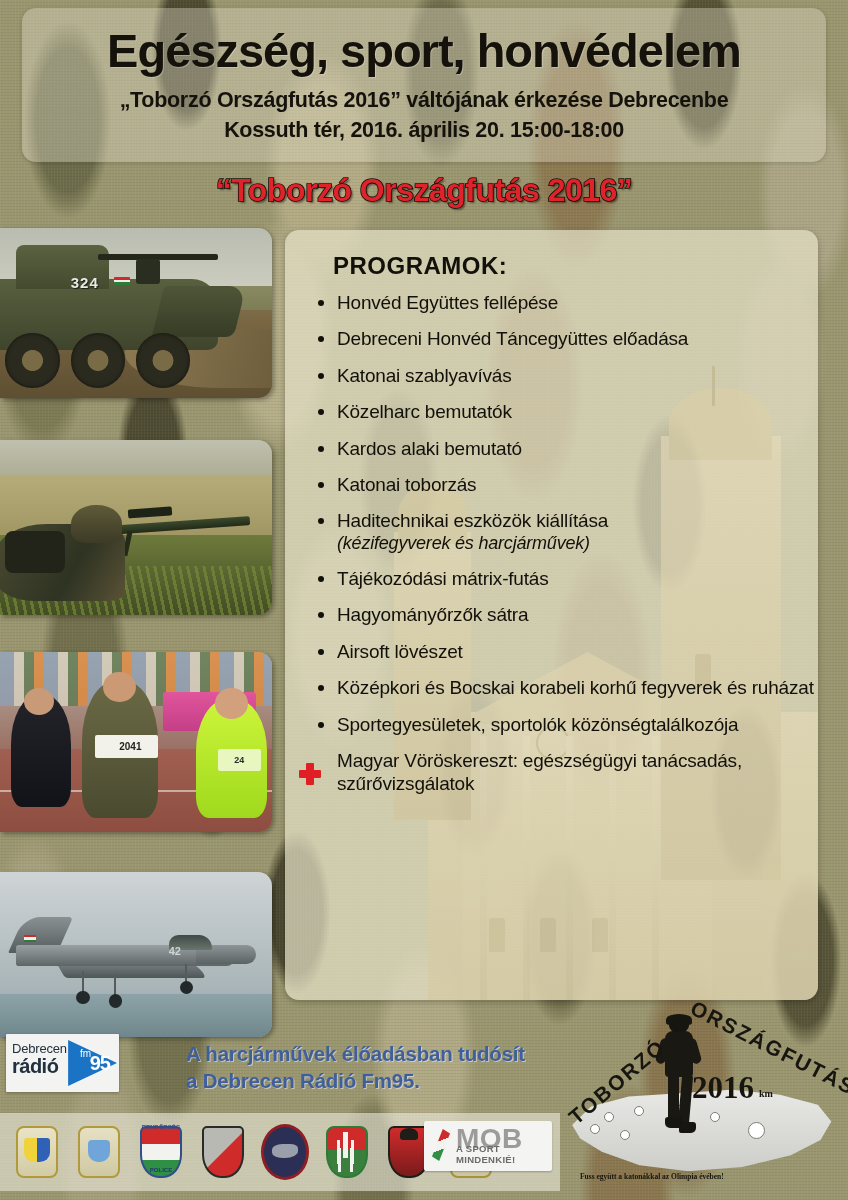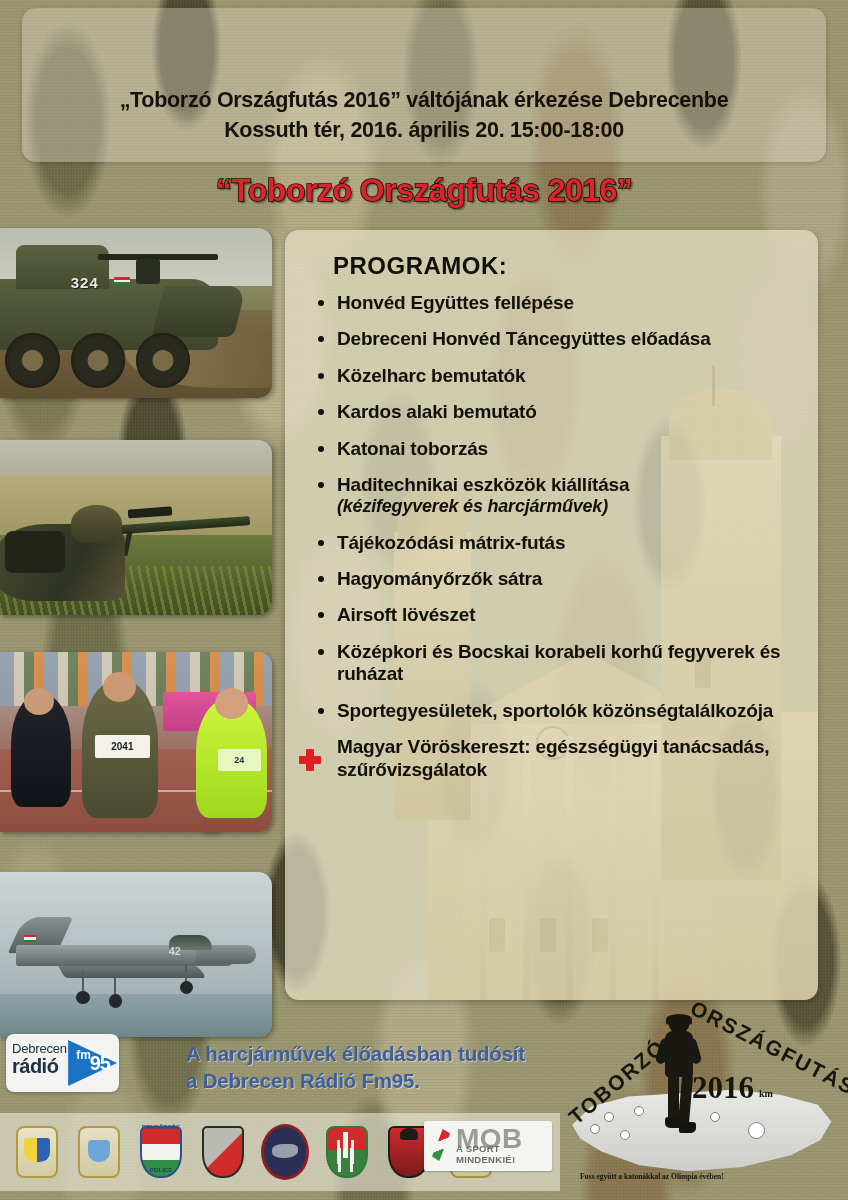--- a/index.html
+++ b/index.html
@@ -205,21 +205,21 @@
   .rn-p1    { left:4%;  top:24%; width:22%; height:62%; background:linear-gradient(#23242a,#121318); }
   .rn-p1h   { position:absolute; left:9%; top:20%; width:11%; height:15%;
               background:#c99a78; border-radius:50%; }
   .rn-p2    { left:30%; top:16%; width:28%; height:76%;
               background:linear-gradient(#6b6a46,#4a4a30); }
   .rn-p2h   { position:absolute; left:38%; top:11%; width:12%; height:17%;
               background:#cb9a74; border-radius:50%; }
   .rn-bib   { position:absolute; left:35%; top:46%; width:20%; height:13%;
               background:#f2f1ea; border-radius:2px;
               font:bold 10px "Liberation Sans",sans-serif; color:#222;
-              display:flex; align-items:center; justify-content:center; }
+              display:flex; align-items:center; justify-content:center;padding-left:8px; }
   .rn-p3    { right:2%; top:26%; width:26%; height:66%;
               background:linear-gradient(#cdf53a,#9fd91d); }
   .rn-p3h   { position:absolute; right:9%; top:20%; width:12%; height:17%;
               background:#d2a07c; border-radius:50%; }
   .rn-bib2  { position:absolute; right:4%; top:54%; width:16%; height:12%;
               background:#e8f7c0; border-radius:2px;
               font:bold 9px "Liberation Sans",sans-serif; color:#2a2a2a;
               display:flex; align-items:center; justify-content:center; }
   .rn-crowd { position:absolute; left:0; top:0; width:100%; height:30%;
               background:repeating-linear-gradient(90deg,#8ea0b4 0 14px,#d9d2c0 14px 24px,#5e7a4f 24px 34px,#e08a3c 34px 44px); opacity:.8; }
@@ -310,21 +310,21 @@
     position: absolute;
     left: 315px;
     top: 292px;
     width: 500px;
   }
   .prog-item {
     position: relative;
     padding-left: 22px;
     margin-bottom: 14px;
     font-size: 19px;
-    font-weight: bold;
+    font-weight: normal;
     line-height: 1.18;
     color: #12100a;
     letter-spacing: -0.2px;
   }
   .prog-item .dot {
     position: absolute;
     left: 3px;
     top: 8px;
     width: 6px;
     height: 6px;
@@ -355,21 +355,21 @@
   .prog-item.redcross .cross::after  { left: 0; top: 7px; width: 22px; height: 8px; }
 
   
   .radio-logo {
     position: absolute;
     left: 6px;
     top: 1034px;
     width: 113px;
     height: 58px;
     background: #f3f3f1;
-    border-radius: 8px;
+    border-radius: 1px;
     box-shadow: 0 1px 3px rgba(0,0,0,.3);
     overflow: hidden;
   }
   .radio-logo .rl-txt {
     position: absolute;
     left: 6px;
     top: 8px;
     color: #22313f;
     line-height: 1.05;
   }
@@ -382,22 +382,22 @@
     width: 52px;
     height: 52px;
     background: #1a73c4;
     clip-path: polygon(6% 6%, 100% 50%, 6% 94%);
   }
   .radio-logo .rl-fm {
     position: absolute;
     right: 28px;
     top: 14px;
     color: #fff;
-    font-size: 12px;
-    font-weight: bold;
+    font-size: 10px;
+    font-weight: normal;
   }
   .radio-logo .rl-95 {
     position: absolute;
     right: 9px;
     top: 18px;
     color: #fff;
     font-size: 20px;
     font-weight: bold;
     letter-spacing: -1px;
   }
@@ -569,20 +569,21 @@
 </style>
 </head>
 <body>
 
 <div id="poster">
 
   <div class="camo-base"></div>
   <div class="camo-noise"></div>
 
   <div class="header-panel"></div>
+  <div class="title-main">Egészség, sport, honvédelem</div>
   <div class="title-sub1">„Toborzó Országfutás 2016” váltójának érkezése Debrecenbe</div>
   <div class="title-sub2">Kossuth tér, 2016. április 20. 15:00-18:00</div>
   <div class="title-red">“Toborzó Országfutás 2016”</div>
 
   <div class="photo" id="photo-apc">
     <div class="inner">
       <div class="apc-sky"></div>
         <div class="apc-far"></div>
         <div class="apc-gnd"></div>
       <div class="apc-trail"></div>
@@ -682,20 +683,24 @@
     <div class="prog-item">
       <span class="dot"></span>
       <span>Honvéd Együttes fellépése</span>
     </div>
     <div class="prog-item">
       <span class="dot"></span>
       <span>Debreceni Honvéd Táncegyüttes előadása</span>
     </div>
     <div class="prog-item">
       <span class="dot"></span>
+      <span>Katonai szablyavívás</span>
+    </div>
+    <div class="prog-item">
+      <span class="dot"></span>
       <span>Közelharc bemutatók</span>
     </div>
     <div class="prog-item">
       <span class="dot"></span>
       <span>Kardos alaki bemutató</span>
     </div>
     <div class="prog-item">
       <span class="dot"></span>
       <span>Katonai toborzás</span>
     </div>

